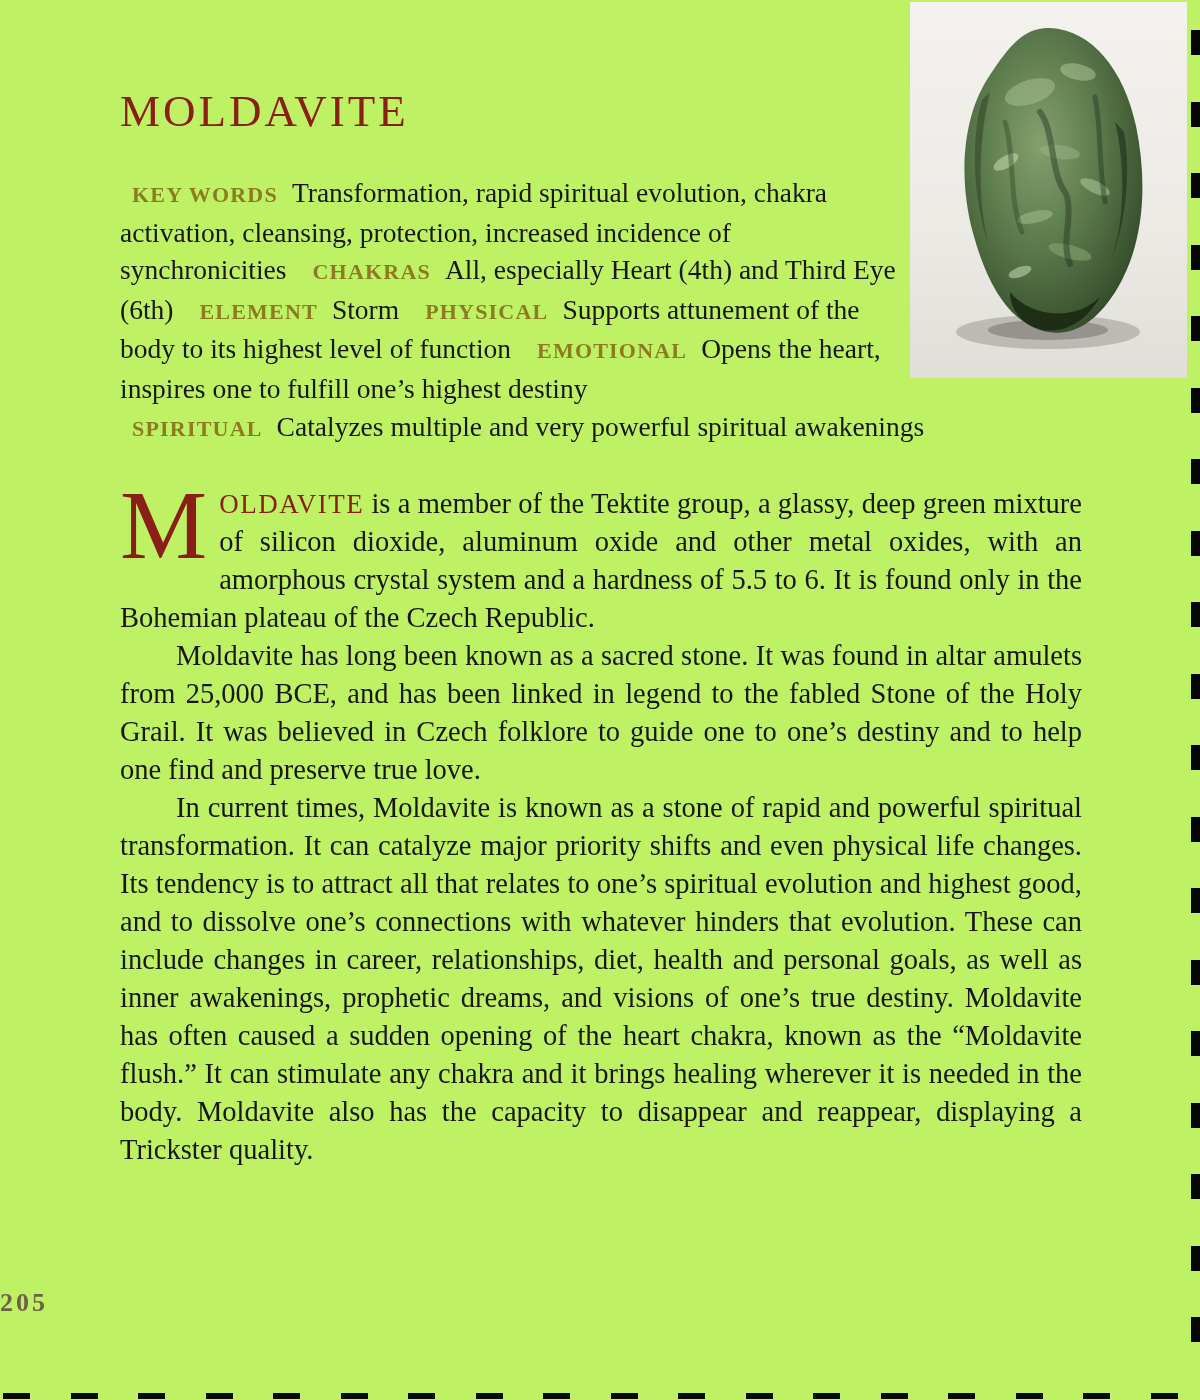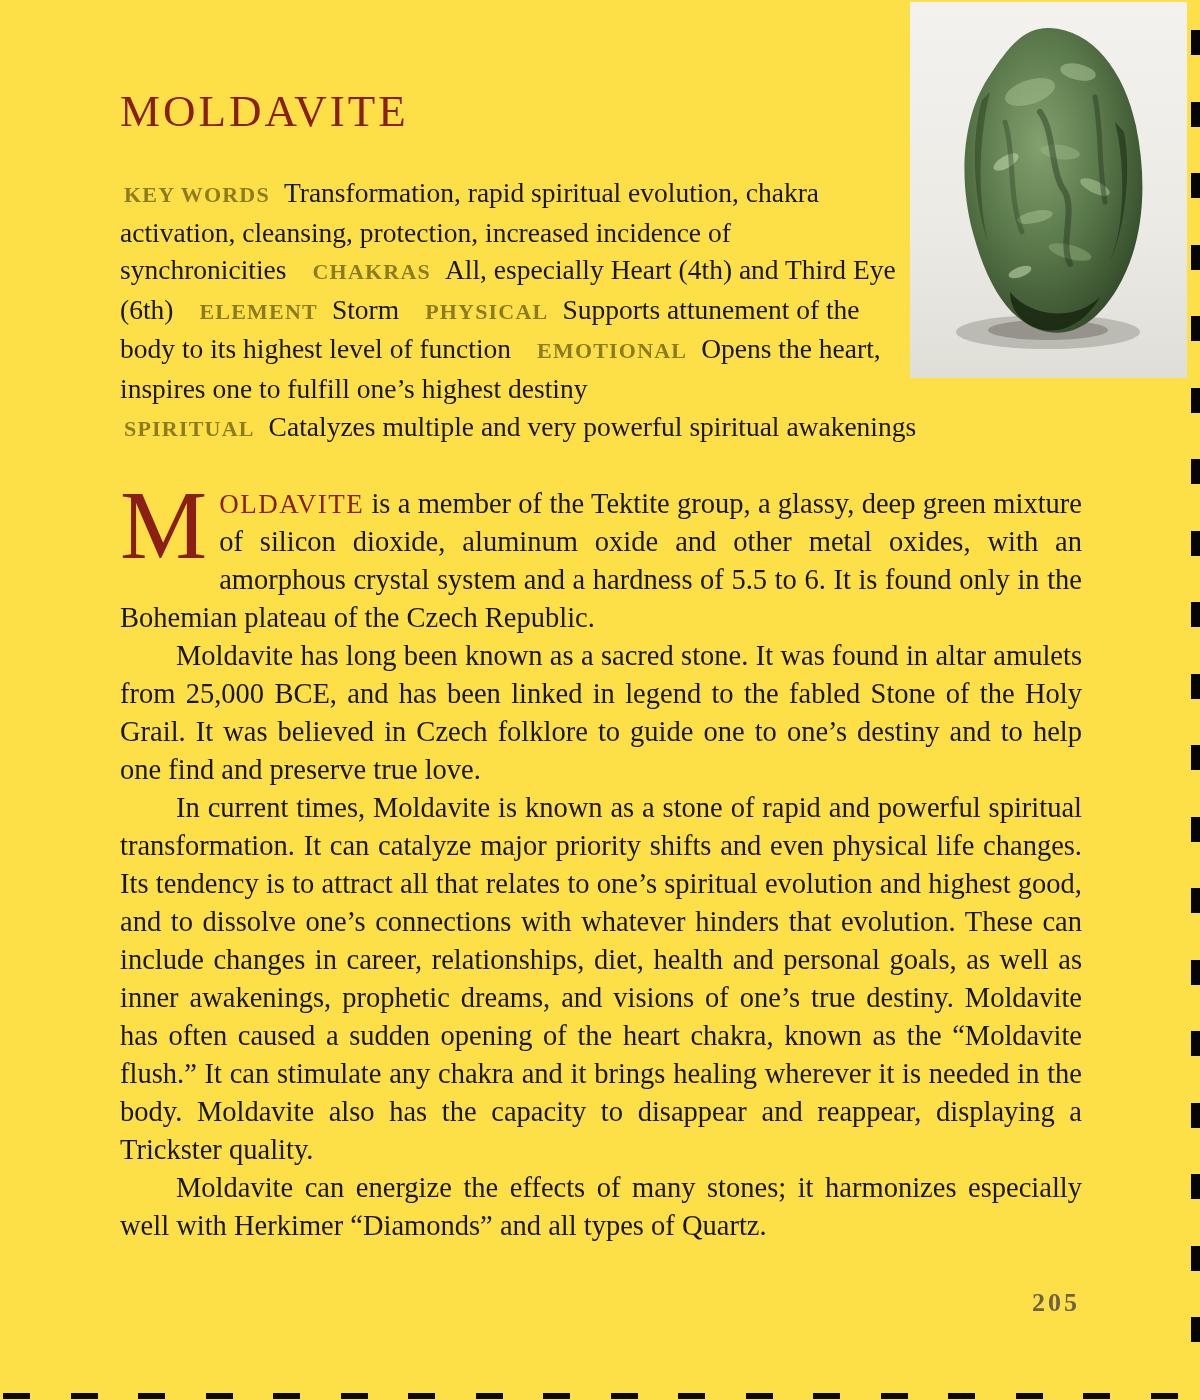--- a/index.html
+++ b/index.html
@@ -1,46 +1,46 @@
 <!DOCTYPE html>
 <html><head>
 <meta charset="utf-8">
 <style>
   html,body { margin:0; padding:0; background:#ffffff; }
   .page {
     position:relative; width:1200px; height:1400px;
-    background:#fde047; overflow:hidden;
+    background:#bef264; overflow:hidden;
     font-family:"Liberation Serif", serif; color:#181715;
   }
   .content { position:absolute; left:120px; top:0; width:962px; }
   .photo-spacer { float:right; width:174px; height:382px; }
 
   .title {
     margin:88px 0 0 0; font-weight:400; font-size:45px; line-height:46px;
     letter-spacing:3px; color:#8a2015;
   }
 
   .attrs { margin-top:40px; font-size:27.5px; line-height:37.6px; text-align:left; }
   .attr-label {
     font-weight:bold; font-size:22px; letter-spacing:1.2px;
     color:#8c7b1f; margin:0 14px 0 26px; white-space:nowrap;
   }
-  .attr-label.first { margin-left:4px; }
+  .attr-label.first { margin-left:12px; }
 
   .body-text { margin-top:38px; font-size:28.5px; line-height:38px; text-align:justify; }
   .body-text p { margin:0; }
   .body-text p.indent { text-indent:56px;font-family:Liberation Serif, serif; }
   .dropcap {
     float:left; font-size:98px; line-height:77px; padding:2px 12px 0 0;
     color:#8a2015;
   }
   .leadcaps { color:#8a2015; font-size:27px; letter-spacing:1.5px; font-weight:500; }
 
   .pagenum {
-    position:absolute; top:1288px; left:0; width:1080px; text-align:right;
+    position:absolute; top:1288px; left:0; width:1080px; text-align:left;
     font-weight:bold; font-size:26px; letter-spacing:3px; color:#6e6147;
   }
 
   .photo {
     position:absolute; left:910px; top:2px; width:277px; height:376px;
     background:linear-gradient(#f3f2ee 0%, #ecebe6 55%, #e0dfd8 100%);
   }
   .photo svg { display:block; }
 
   .right-tick {
@@ -95,21 +95,20 @@
     <div class="photo-spacer"></div>
 
     <h1 class="title" style="color: rgb(138, 32, 21);">MOLDAVITE</h1>
 
     <p class="attrs"><span class="attr-label first">KEY WORDS</span><span>Transformation, rapid spiritual evolution, chakra activation, cleansing, protection, increased incidence of synchronicities</span><span class="attr-label">CHAKRAS</span><span>All, especially Heart (4th) and Third Eye (6th)</span><span class="attr-label">ELEMENT</span><span>Storm</span><span class="attr-label">PHYSICAL</span><span>Supports attunement of the body to its highest level of function</span><span class="attr-label">EMOTIONAL</span><span>Opens the heart, inspires one to fulfill one’s highest destiny</span><br><span class="attr-label first">SPIRITUAL</span><span>Catalyzes multiple and very powerful spiritual awakenings</span></p>
 
     <div class="body-text">
       <p class="first"><span class="dropcap" style="color: rgb(138, 32, 21);">M</span><span class="leadcaps" style="color: rgb(138, 32, 21);">OLDAVITE</span><span> is a member of the Tektite group, a glassy, deep green mixture of silicon dioxide, aluminum oxide and other metal oxides, with an amorphous crystal system and a hardness of 5.5 to 6. It is found only in the Bohemian plateau of the Czech Republic.</span></p>
       <p class="indent">Moldavite has long been known as a sacred stone. It was found in altar amulets from 25,000 BCE, and has been linked in legend to the fabled Stone of the Holy Grail. It was believed in Czech folklore to guide one to one’s destiny and to help one find and preserve true love.</p>
       <p class="indent">In current times, Moldavite is known as a stone of rapid and powerful spiritual transformation. It can catalyze major priority shifts and even physical life changes. Its tendency is to attract all that relates to one’s spiritual evolution and highest good, and to dissolve one’s connections with whatever hinders that evolution. These can include changes in career, relationships, diet, health and personal goals, as well as inner awakenings, prophetic dreams, and visions of one’s true destiny. Moldavite has often caused a sudden opening of the heart chakra, known as the “Moldavite flush.” It can stimulate any chakra and it brings healing wherever it is needed in the body. Moldavite also has the capacity to disappear and reappear, displaying a Trickster quality.</p>
-      <p class="indent">Moldavite can energize the effects of many stones; it harmonizes especially well with Herkimer “Diamonds” and all types of Quartz.</p>
     </div>
   </div>
 
   <div class="pagenum" style="color: rgb(110, 97, 71);">205</div>
 
 <div class="right-tick" style="top: 30px;"></div>
     <div class="right-tick" style="top: 101.5px;"></div>
     <div class="right-tick" style="top: 173px;"></div>
     <div class="right-tick" style="top: 244.5px;"></div>
     <div class="right-tick" style="top: 316px;"></div>

